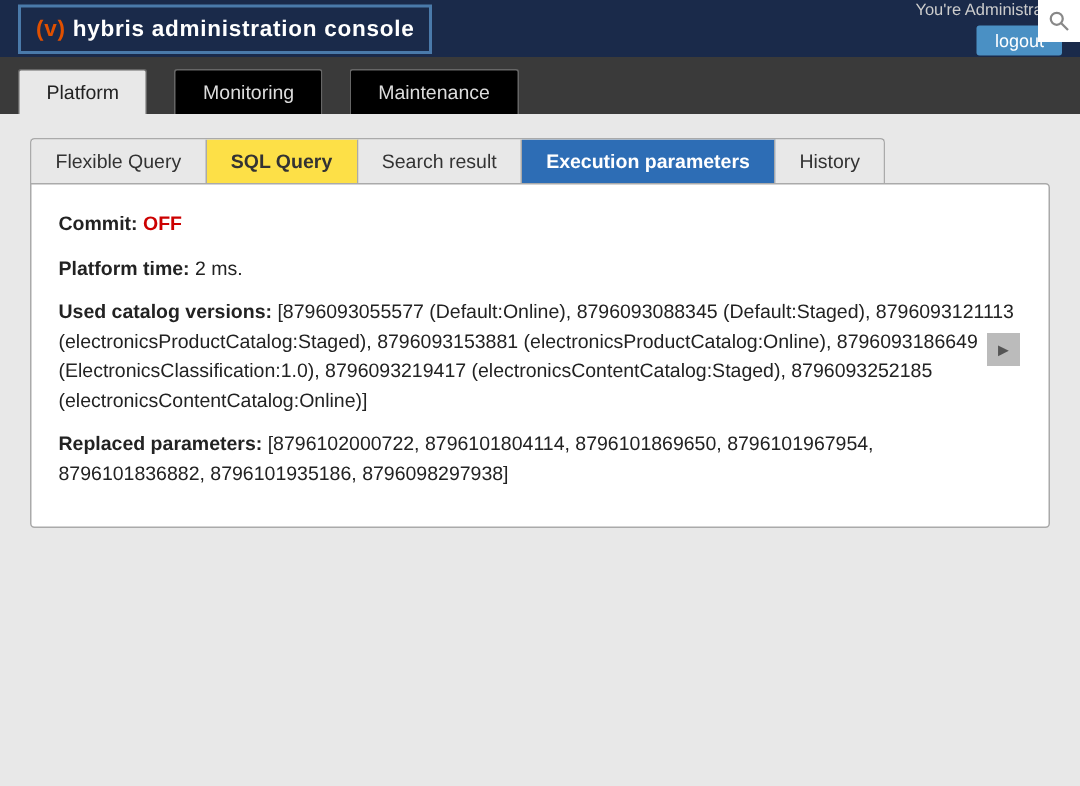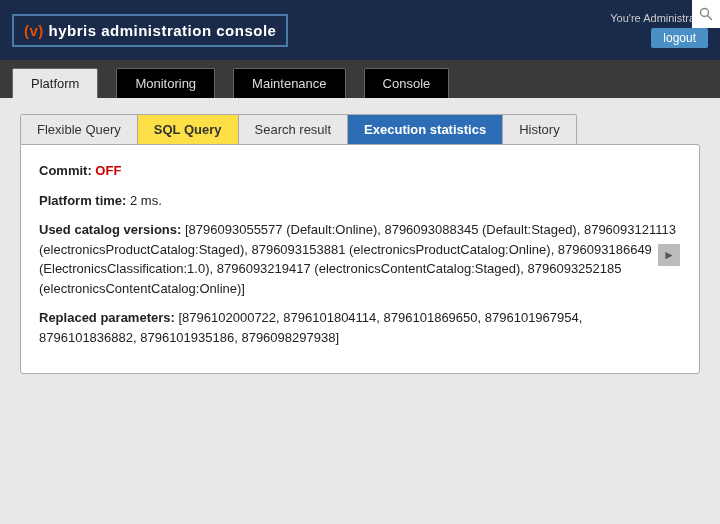--- a/index.html
+++ b/index.html
@@ -5,21 +5,21 @@
     * { box-sizing: border-box; margin: 0; padding: 0; }
     body { font-family: Arial, sans-serif; font-size: 13px; background: #d0d0d0; width: 720px; min-height: 524px; }
 
     
     .header {
       background: #1a2a4a;
       display: flex;
       align-items: center;
       justify-content: space-between;
       padding: 8px 12px;
-      height: 60px;
+      height: 38px;
     }
     .logo {
       background: #1a2a4a;
       border: 2px solid #4a7aaa;
       padding: 6px 10px;
       color: #fff;
       font-size: 15px;
       font-weight: bold;
       letter-spacing: 0.5px;
     }
@@ -158,33 +158,32 @@
       <circle cx="5.5" cy="5.5" r="4" stroke="#888" stroke-width="1.5"></circle>
       <line x1="8.5" y1="8.5" x2="13" y2="13" stroke="#888" stroke-width="1.5"></line>
     </svg>
   </div>
 </div>
 
 <div class="nav">
   <div class="nav-tab active">Platform</div>
   <div class="nav-tab">Monitoring</div>
   <div class="nav-tab">Maintenance</div>
-  <div class="nav-tab">Console</div>
 </div>
 
 <div class="main">
   <div class="content-area">
 
     <button class="collapse-btn">►</button>
 
     <div class="tab-bar">
       <div class="tab">Flexible Query</div>
       <div class="tab bold">SQL Query</div>
       <div class="tab">Search result</div>
-      <div class="tab active">Execution statistics</div>
+      <div class="tab active">Execution parameters</div>
       <div class="tab">History</div>
     </div>
 
     <div class="panel">
       <div class="info-row">
         <strong>Commit:</strong>
         <span class="off-badge">OFF</span>
       </div>
       <div class="info-row">
         <strong>Platform time:</strong>

